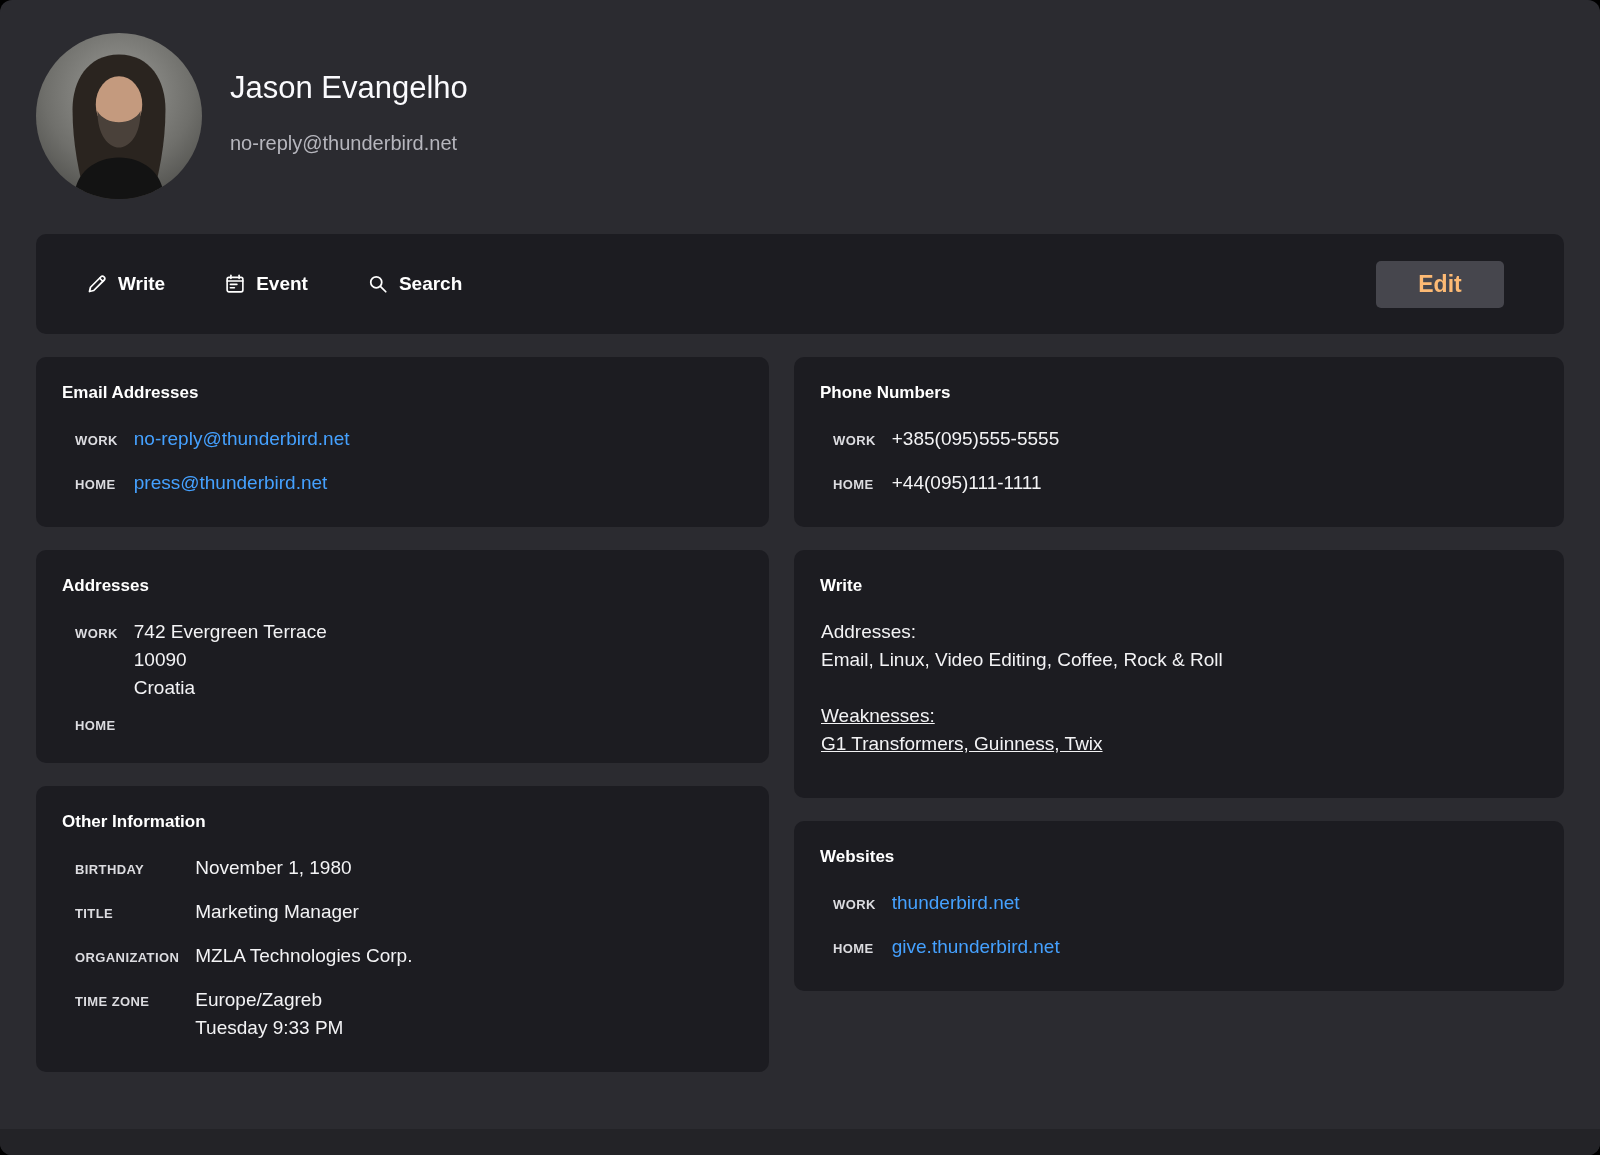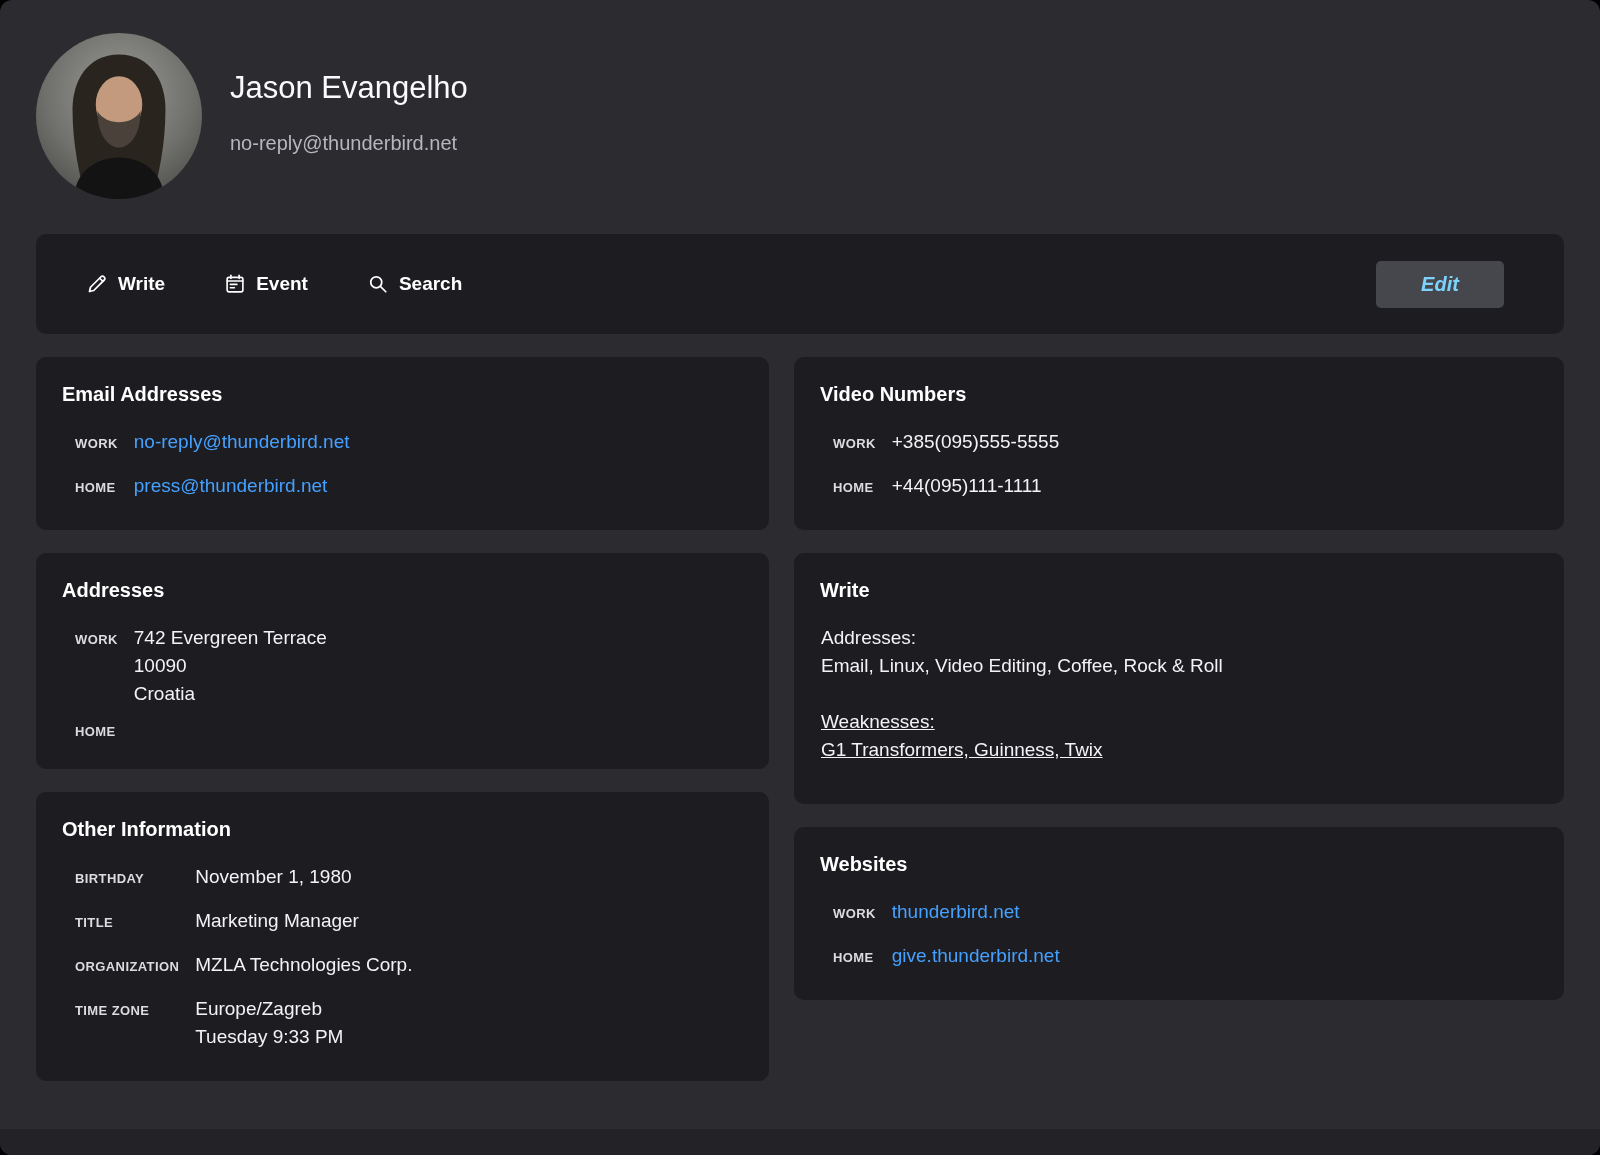--- a/index.html
+++ b/index.html
@@ -59,42 +59,41 @@
     color:#fff;font-family:inherit;
     font-size:19px;font-weight:700;
     padding:6px 2px;
   }
   .tool-btn svg{display:block;}
   .edit-btn{
     margin-left:auto;
     min-width:128px;height:47px;
     background:var(--btn);
     border:none;border-radius:5px;
-    color:#7dd3fc;font-family:inherit;
-    font-size:20px;font-weight:700;
+    color:#fdba74;font-family:inherit;
+    font-size:23px;font-weight:700;
     cursor:pointer;
-    font-style:italic;
   }
 
   
   .columns{
     display:flex;gap:25px;
     padding:0 36px;
     align-items:flex-start;
   }
   .col-left{width:733px;display:flex;flex-direction:column;gap:23px;flex:0 0 auto;}
   .col-right{flex:1;display:flex;flex-direction:column;gap:23px;}
   .card{
     background:var(--card);
     border-radius:10px;
     padding:26px 26px 30px 26px;
   }
   .card h2{
     margin:0 0 22px 0;
-    font-size:20px;font-weight:700;color:#ffffff;
+    font-size:17px;font-weight:700;color:#ffffff;
   }
   .rows{
     margin-left:13px;
     display:grid;
     grid-template-columns:max-content 1fr;
     column-gap:11px;row-gap:10px;
     align-items:baseline;
     gap:16px;
   }
   .flabel{
@@ -217,21 +216,21 @@
               <span class="vline">Tuesday 9:33 PM</span>
             </div>
           </div>
         </section>
 
       </div>
 
       <div class="col-right">
 
         <section class="card">
-          <h2>Video Numbers</h2>
+          <h2>Phone Numbers</h2>
           <div class="rows">
             <span class="flabel">WORK</span>
             <span class="fvalue">+385(095)555-5555</span>
             <span class="flabel">HOME</span>
             <span class="fvalue">+44(095)111-1111</span>
           </div>
         </section>
 
         <section class="card">
           <h2>Write</h2>

